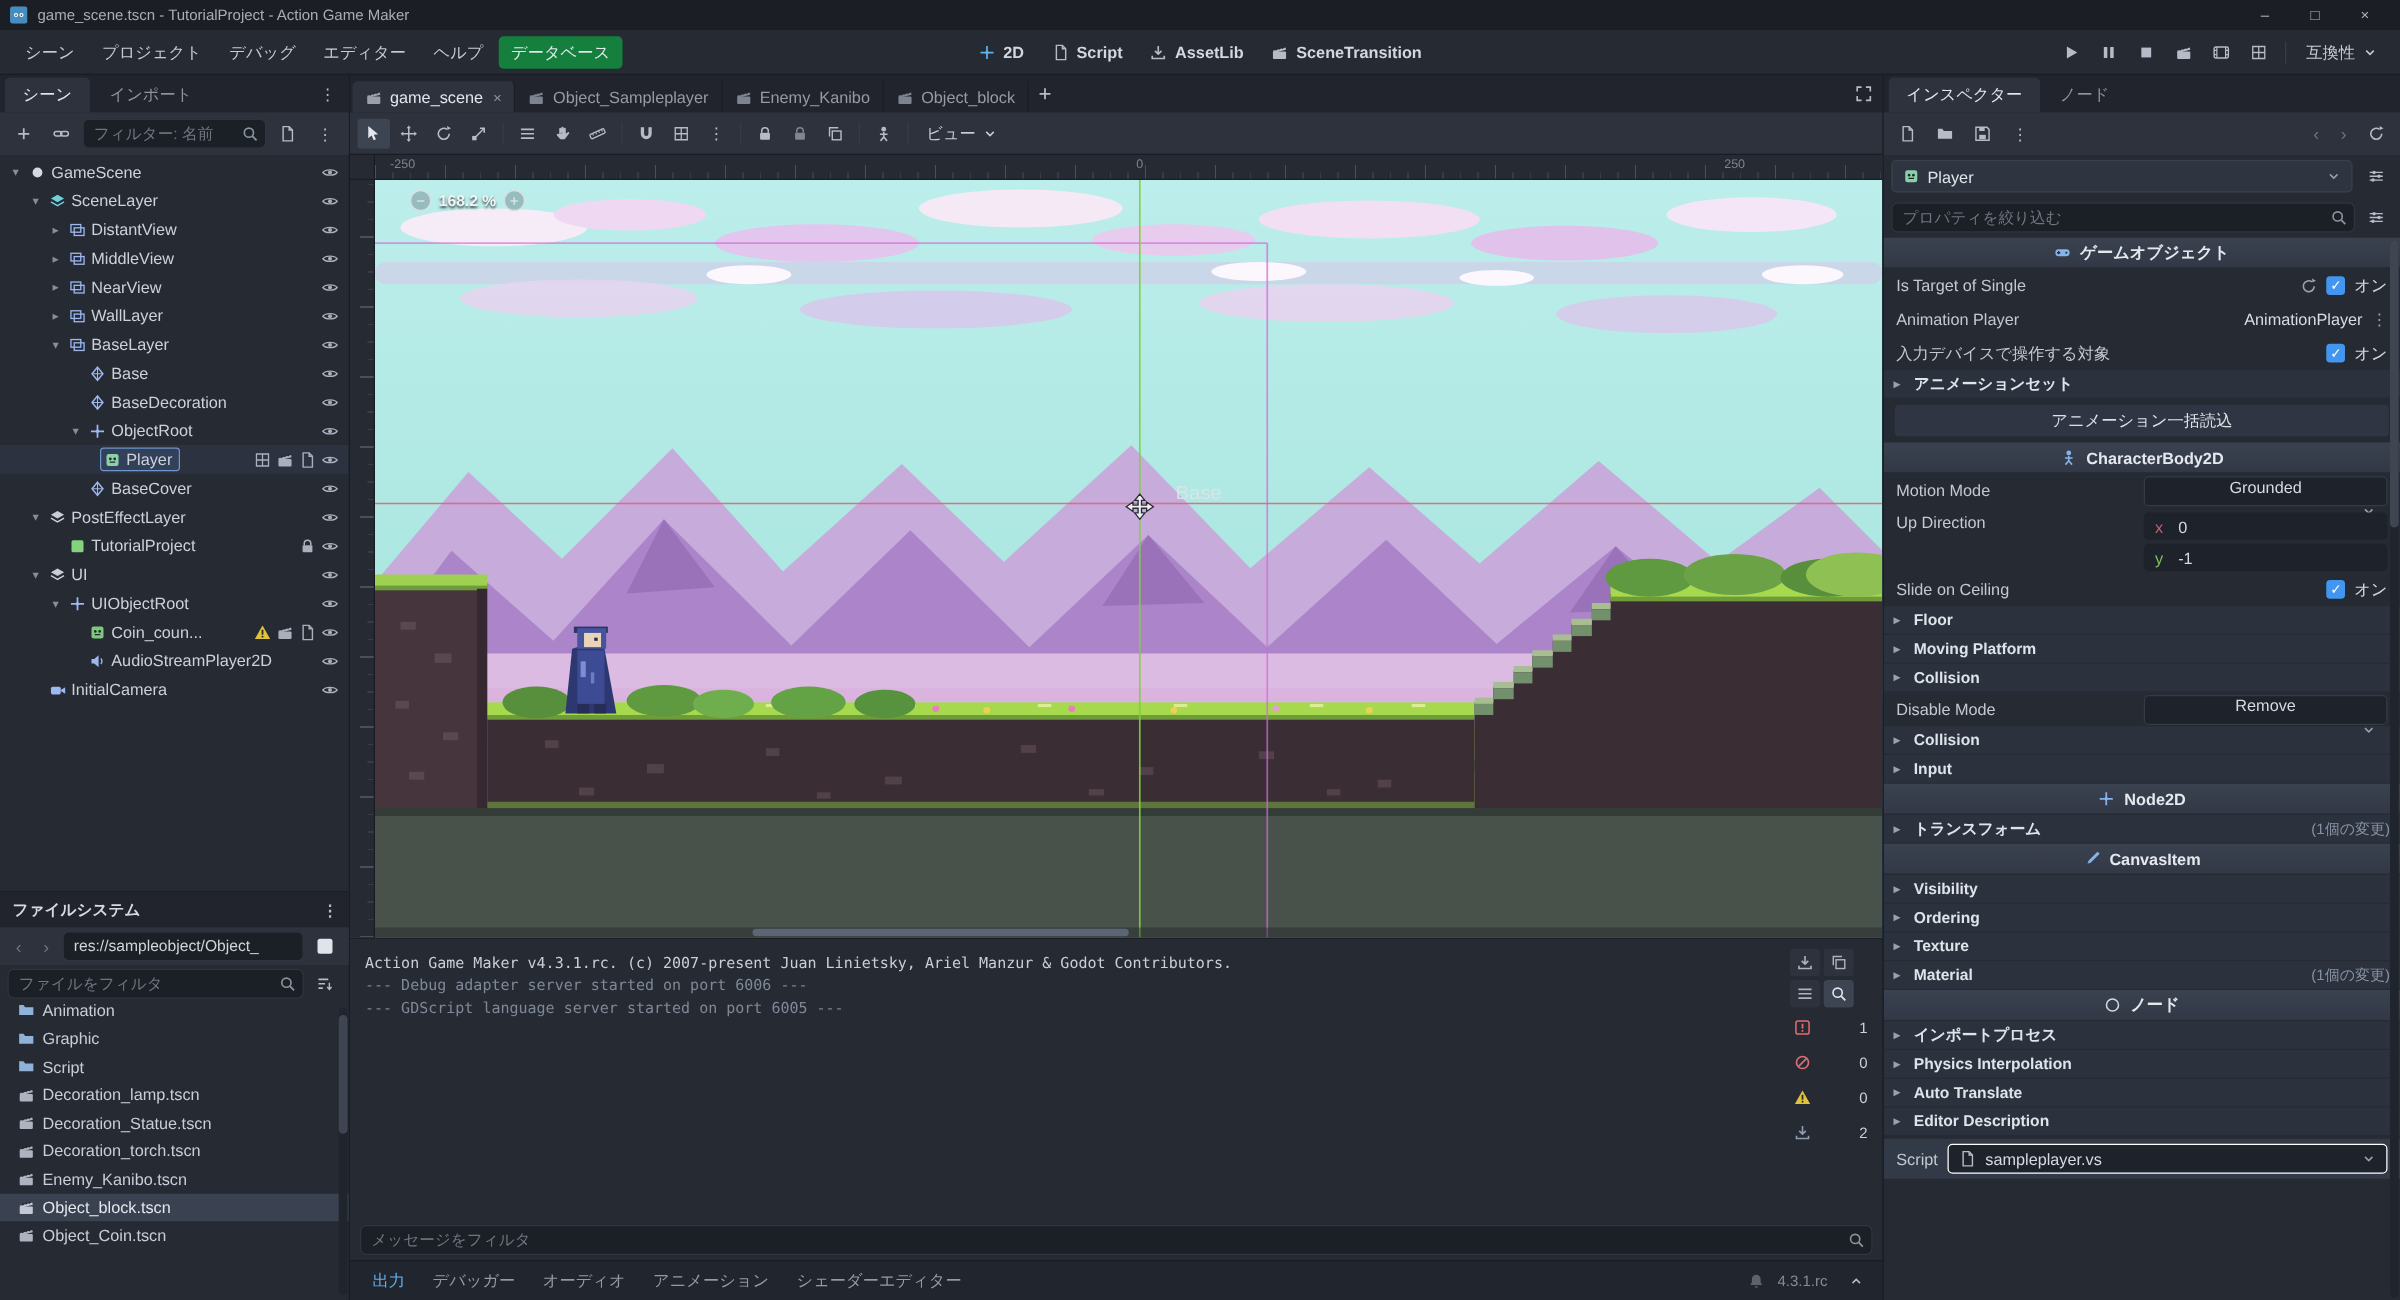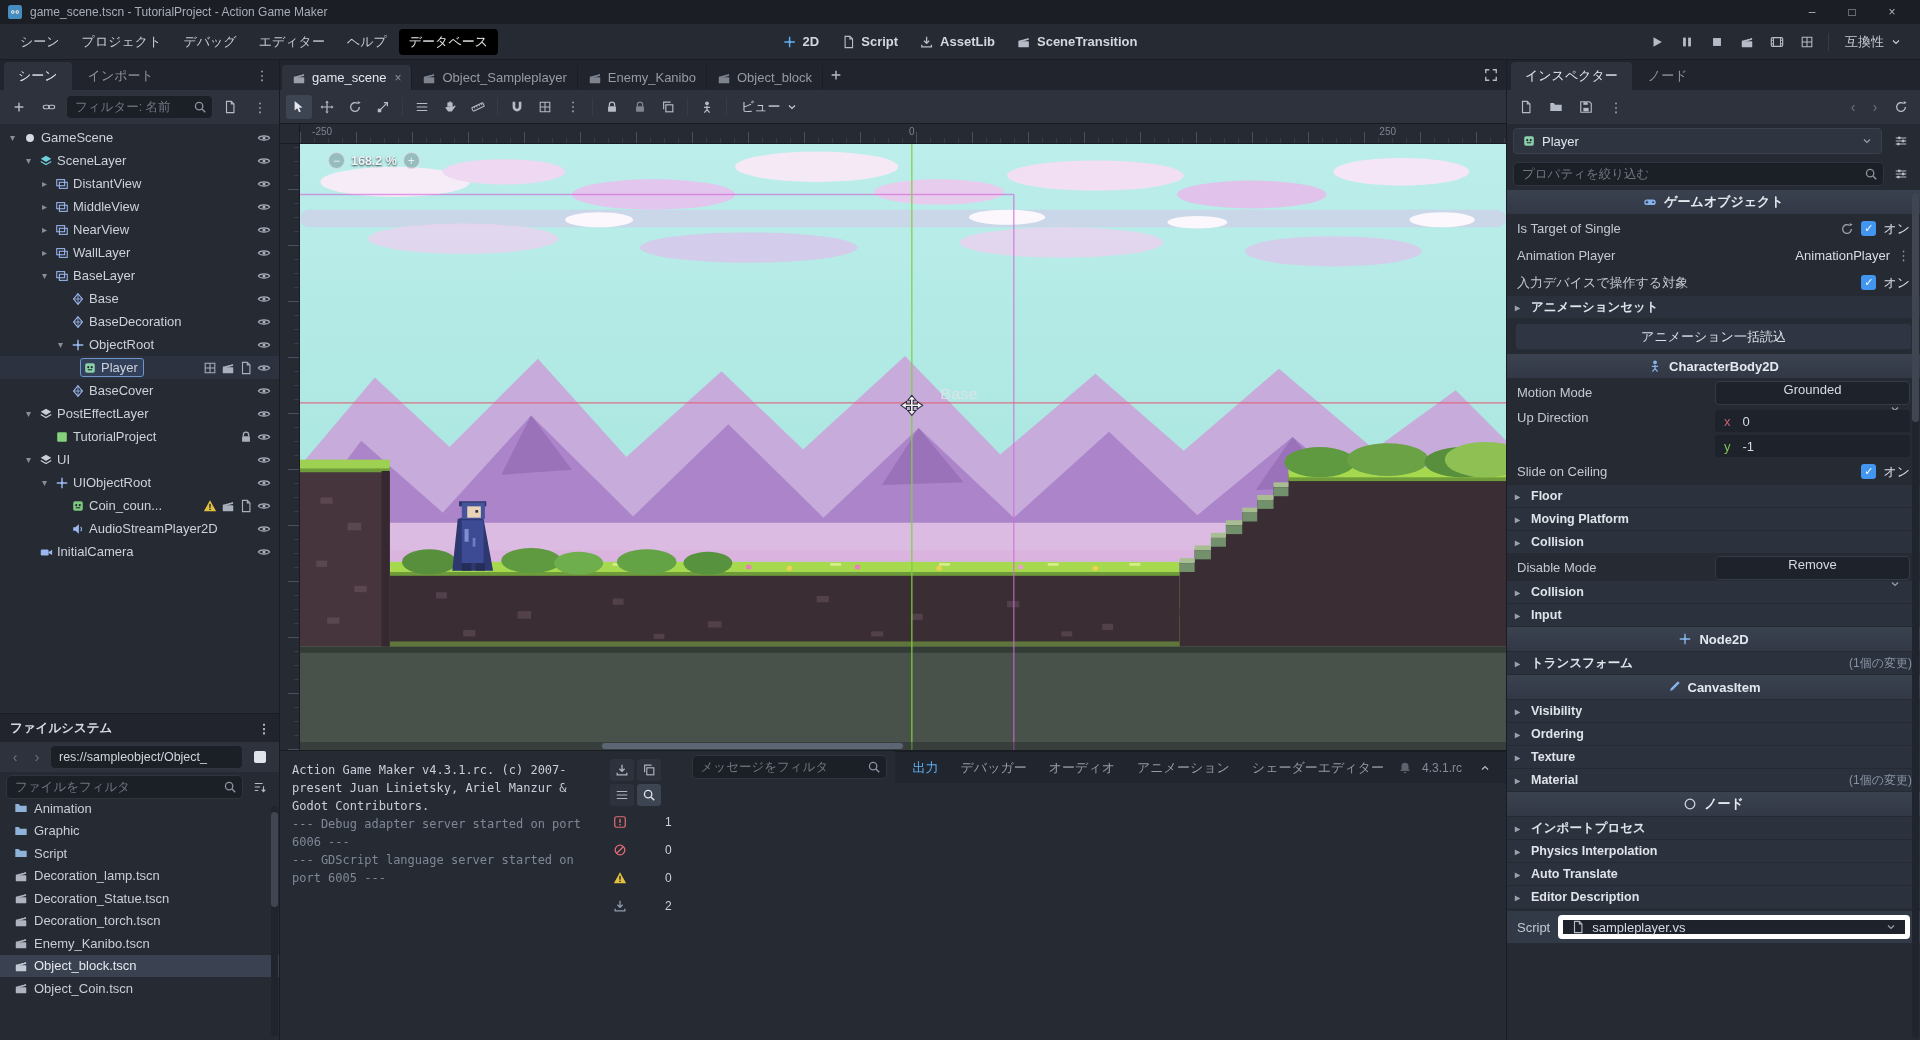--- a/index.html
+++ b/index.html
@@ -14,21 +14,21 @@
 
   
   .titlebar { height:24px; background:#1b1e25; display:flex; align-items:center; padding:0 8px; gap:8px; flex:0 0 auto; }
   .titlebar .t { color:#a8adb8; font-size:12px; }
   .winbtns { margin-left:auto; display:flex; }
   .winbtn { width:40px; height:24px; display:flex; align-items:center; justify-content:center; color:#aeb3be; font-size:12px; }
 
   
   .menubar { height:36px; background:#262a33; display:flex; align-items:center; padding:0 10px; gap:2px; position:relative; border-bottom:1px solid #191c22; flex:0 0 auto; }
   .menu { padding:4px 10px; border-radius:4px; color:#c6cbd4; }
-  .menu.active { background:#000000; color:#e6e9ee; }
+  .menu.active { background:#15803d; color:#e6e9ee; }
   .mcenter { position:absolute; left:50%; transform:translateX(-50%); display:flex; gap:22px; align-items:center;justify-content:space-between; }
   .mcitem { display:flex; gap:6px; align-items:center; color:#d3d8e0; font-weight:bold; }
   .mright { margin-left:auto; display:flex; gap:4px; align-items:center; }
   .ibtn { width:26px; height:24px; display:flex; align-items:center; justify-content:center; border-radius:3px; color:#b6bcc7; }
   .ibtn.active { background:#3d4452; color:#e4e8ee; }
   .vsep { width:1px; height:18px; background:#363c47; margin:0 4px; }
   .renderer { display:flex; gap:6px; align-items:center; padding:3px 8px; color:#c6cbd4; }
 
   
   .main { flex:1; display:flex; min-height:0; }
@@ -90,21 +90,21 @@
     background-size:11px 100%,5px 100%; background-position:right top,right top; background-repeat:no-repeat; }
   .scene { position:absolute; left:20px; top:20px; right:0; bottom:0; overflow:hidden; }
   .scene svg.world { width:100%; height:100%; display:block; }
   .zoomctl { position:absolute; left:28px; top:8px; display:flex; align-items:center; gap:6px; z-index:4; }
   .zbtn { width:17px; height:17px; border-radius:50%; border:1.5px solid #d9dde4; color:#e8ebf0; display:flex; align-items:center; justify-content:center; font-size:12px; background:rgba(40,44,54,.25); }
   .zlabel { color:#f2f4f7; font-weight:bold; font-size:12.5px; text-shadow:0 1px 2px rgba(20,22,28,.8); }
   .hscroll { position:absolute; left:0; right:0; bottom:0; height:8px; background:rgba(30,33,40,.4); z-index:4; }
   .hthumb { position:absolute; left:25%; width:25%; top:1px; height:6px; background:#5c6573; border-radius:3px; }
 
   
-  .output { height:290px; background:#262a33; border-top:1px solid #191c22; display:flex; flex-direction:row; flex:0 0 auto; }
+  .output { height:290px; background:#262a33; border-top:1px solid #191c22; display:flex; flex-direction:column; flex:0 0 auto; }
   .outlog { flex:1; position:relative; padding:10px 100px 6px 12px; font-family:"DejaVu Sans Mono",monospace; font-size:12px; line-height:18px; overflow:hidden; }
   .outlog .l0 { color:#c8cfd9; }
   .outlog .ld { color:#7f8897; }
   .outside { position:absolute; right:8px; top:8px; width:66px; display:flex; flex-direction:column; gap:3px; }
   .outside .r2 { display:flex; gap:3px; }
   .obtn { width:24px; height:22px; background:#2d323c; border-radius:3px; display:flex; align-items:center; justify-content:center; color:#aeb4bf; }
   .obtn.active { background:#3d4452; color:#e2e6ec; }
   .cnt { display:flex; align-items:center; height:25px; padding:0 4px 0 3px; }
   .cnt .cv { margin-left:auto; color:#ccd2dc; font-size:12px; font-family:"Liberation Sans",sans-serif; }
   .outfilter { height:32px; display:flex; align-items:center; padding:0 8px; flex:0 0 auto; }
@@ -131,21 +131,21 @@
   .grp { display:flex; align-items:center; gap:6px; height:23px; padding:0 8px; background:#2c323d; border-bottom:1px solid #262a33; color:#dfe3ea; font-weight:bold; font-size:12.5px; }
   .grp .car { color:#9aa1ad; font-size:10px; width:10px; }
   .badge { margin-left:auto; color:#8691a3; font-weight:normal; font-size:12px; }
   .dd { display:flex; align-items:center; background:#1d222b; border:1px solid #343a46; border-radius:4px; height:24px; padding:0 8px; color:#d6dbe3; width:195px; gap:6px;flex-direction:column; }
   .dd .cv { margin-left:auto; color:#9aa1ad; }
   .vcol { display:flex; flex-direction:column; gap:3px; width:195px; margin-left:auto; }
   .vrow { display:flex; align-items:center; background:#1d222b; border-radius:4px; height:22px; padding:0 9px; gap:12px; color:#d6dbe3; }
   .vx { color:#c9606f; } .vy { color:#7fc25a; }
   .bulkbtn { margin:4px 8px; height:27px; background:#2f3542; border:1px solid #272c35; border-radius:4px; display:flex; align-items:center; justify-content:center; color:#dde1e8; }
   .scriptrow { display:flex; align-items:center; gap:8px; height:32px; padding:0 10px; background:#333a47; margin-top:2px; }
-  .scriptdd { flex:1; display:flex; align-items:center; gap:7px; background:#1d222b; border:5px solid #ffffff; border-radius:4px; height:24px; padding:0 8px; color:#d6dbe3; }
+  .scriptdd { flex:1; display:flex; align-items:center; gap:7px; background:#1d222b; border:1px solid #ffffff; border-radius:4px; height:24px; padding:0 8px; color:#d6dbe3; }
 </style>
 </head>
 <body>
 
 <svg width="0" height="0" style="position:absolute" aria-hidden="true">
     <defs>
 <symbol id="i-eye" viewBox="0 0 16 16">
         <path d="M1.5 8C3.8 4.8 12.2 4.8 14.5 8 12.2 11.2 3.8 11.2 1.5 8Z" fill="none" stroke="currentColor" stroke-width="1.3"></path>
         <circle cx="8" cy="8" r="1.8" fill="currentColor"></circle>
       </symbol>

